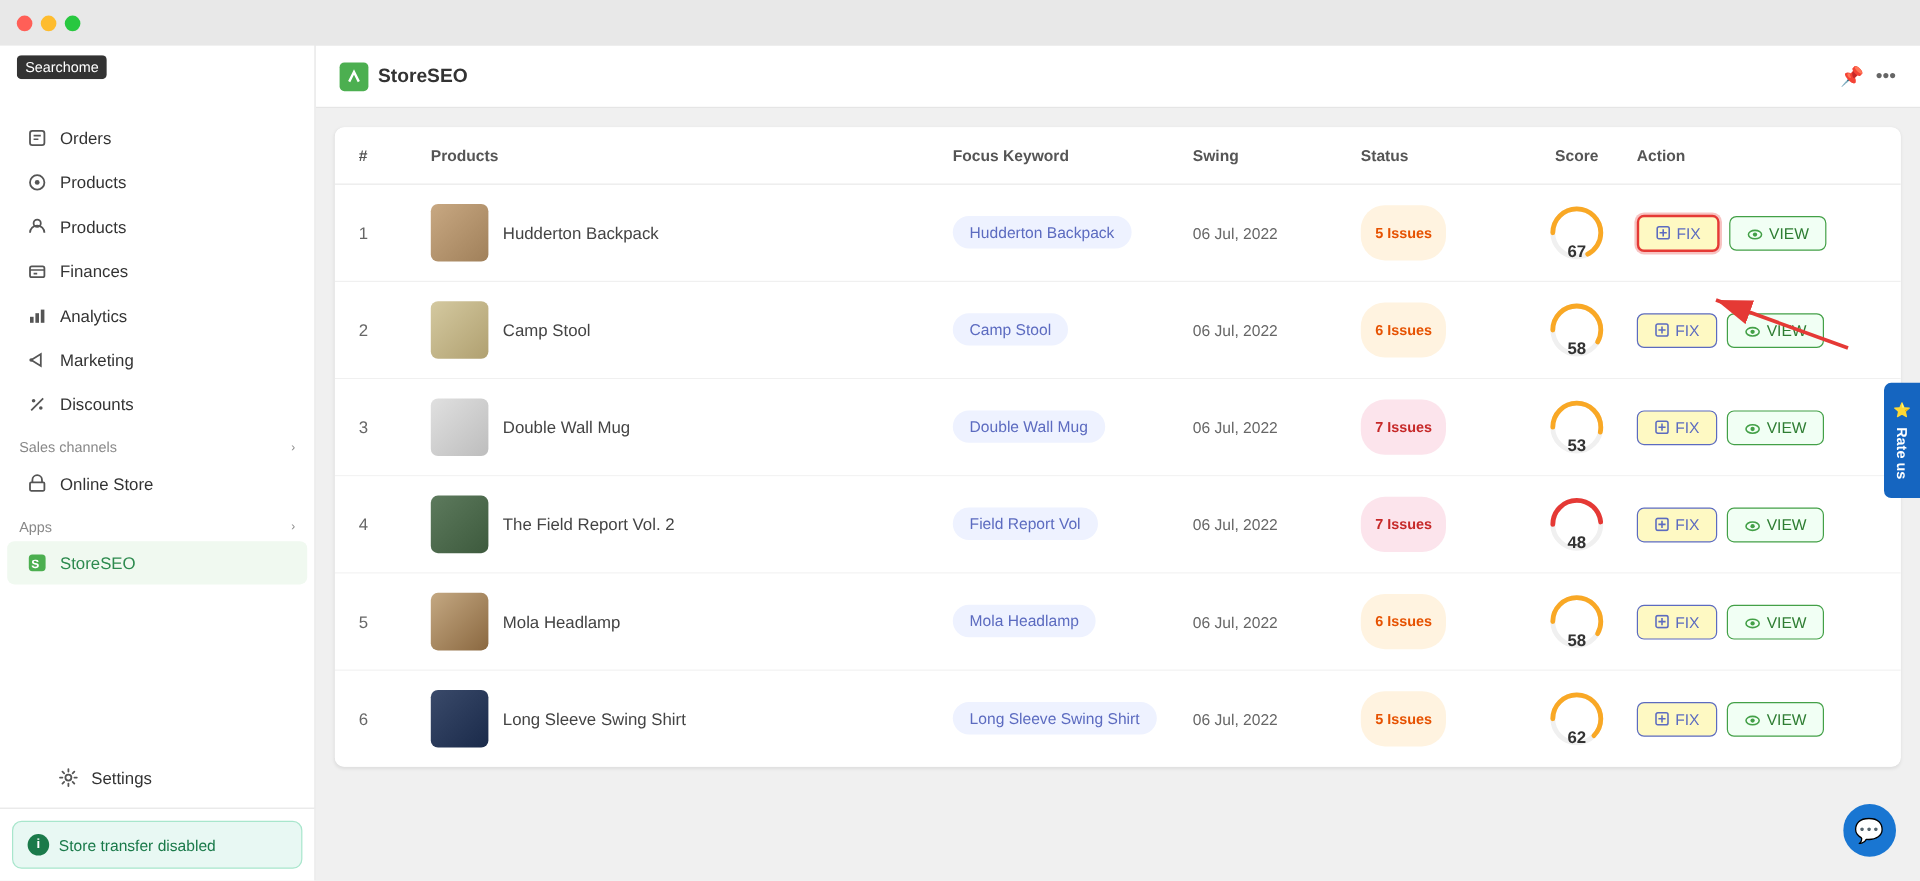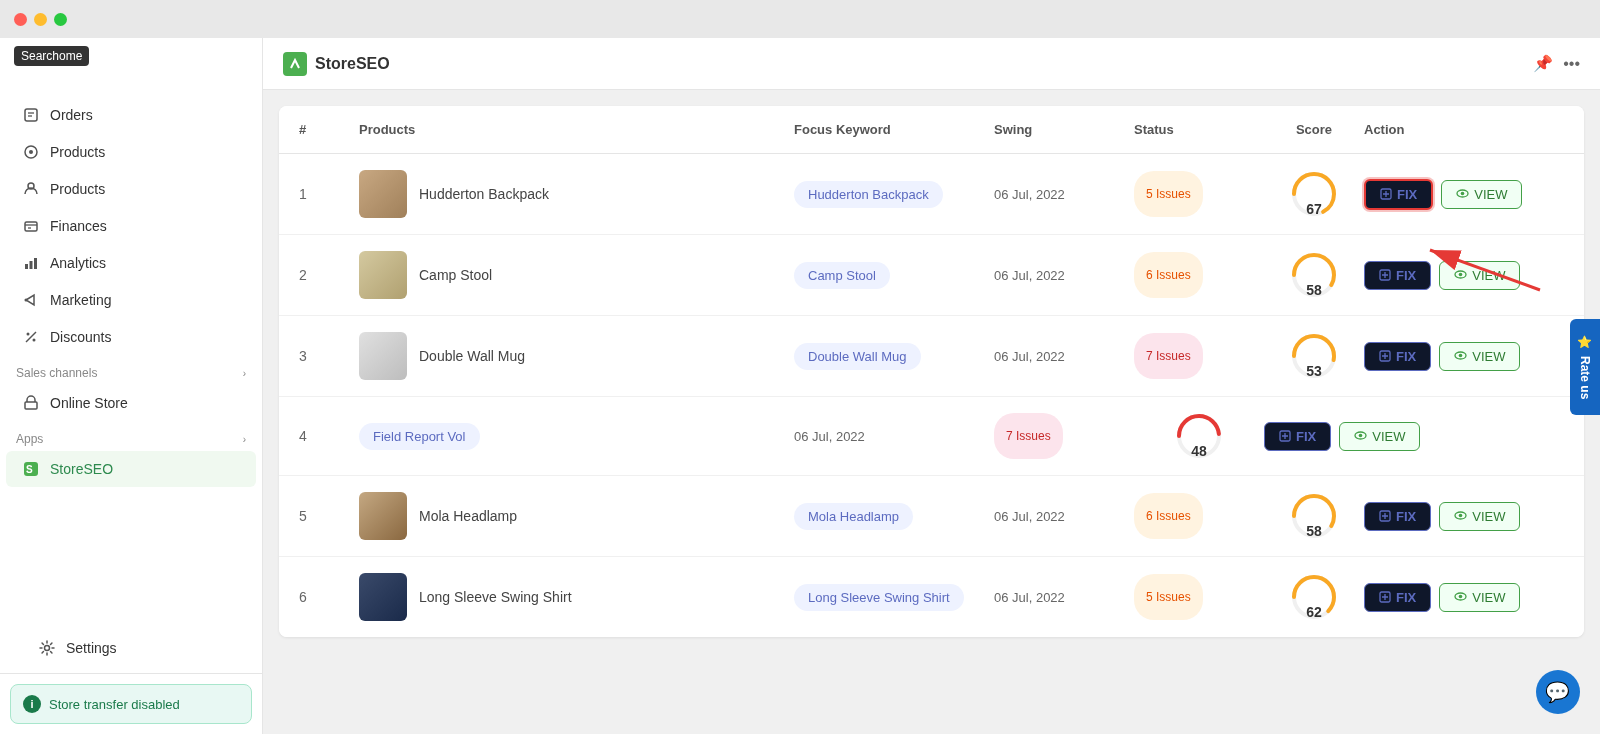--- a/index.html
+++ b/index.html
@@ -42,44 +42,44 @@
     .table-header-cell { font-size: 13px; font-weight: 600; color: #555; }
     .table-row { display: grid; grid-template-columns: 60px 1fr 200px 140px 130px 100px 200px; padding: 16px 20px; border-bottom: 1px solid #f0f0f0; align-items: center; background: #fff; }
     .table-row:last-child { border-bottom: none; }
 
     .row-num { font-size: 14px; color: #666; }
     .product-cell { display: flex; align-items: center; gap: 12px; }
     .product-img { width: 48px; height: 48px; border-radius: 6px; background: #f5f5f5; display: flex; align-items: center; justify-content: center; overflow: hidden; flex-shrink: 0; }
     .product-name { font-size: 14px; color: #444; font-weight: 500; }
     .keyword-badge { background: #eef2ff; border-radius: 20px; padding: 6px 14px; font-size: 13px; color: #5c6bc0; text-align: center; }
     .date-cell { font-size: 13px; color: #666; }
-    .status-badge { display: inline-block; padding: 16px 12px; border-radius: 20px; font-size: 12px; font-weight: 400; }
+    .status-badge { display: inline-block; padding: 16px 12px; border-radius: 20px; font-size: 12px; font-weight: 700; }
     .status-orange { background: #fff3e0; color: #e65100; }
     .status-red { background: #fce4ec; color: #c62828; }
 
     
     .score-cell { display: flex; align-items: center; justify-content: center; }
     .score-circle { width: 46px; height: 46px; position: relative; display: flex; align-items: flex-end; justify-content: center; }
     .score-circle svg { position: absolute; top: 0; left: 0; transform: rotate(-90deg); }
     .score-value { font-size: 14px; font-weight: 700; color: #333; position: relative; z-index: 1; }
 
     
     .action-cell { display: flex; gap: 8px; align-items: center; }
-    .btn-fix { display: flex; align-items: center; gap: 5px; padding: 6px 14px; border-radius: 6px; border: 1.5px solid #5c6bc0; background: #0f172a; color: #5c6bc0; font-size: 13px; cursor: pointer; font-weight: 700; }
+    .btn-fix { display: flex; align-items: center; gap: 5px; padding: 6px 14px; border-radius: 6px; border: 1.5px solid #5c6bc0; background: #fef9c3; color: #5c6bc0; font-size: 13px; cursor: pointer; font-weight: 400; }
     .btn-fix.highlight { border: 2px solid #e53935; box-shadow: 0 0 0 2px rgba(229,57,53,0.3); }
-    .btn-view { display: flex; align-items: flex-start; gap: 5px; padding: 6px 14px; border-radius: 6px; border: 1.5px solid #43a047; background: #f1fff4; color: #2e7d32; font-size: 13px; cursor: pointer; font-weight: 500; }
+    .btn-view { display: flex; align-items: flex-end; gap: 5px; padding: 6px 14px; border-radius: 6px; border: 1.5px solid #43a047; background: #f1fff4; color: #2e7d32; font-size: 13px; cursor: pointer; font-weight: 500; }
 
     
     .rate-us-btn { position: fixed; right: 0; top: 50%; transform: translateY(-50%); background: #1565c0; color: #fff; writing-mode: vertical-rl; text-orientation: mixed; padding: 16px 8px; font-size: 12px; font-weight: 600; cursor: pointer; border-radius: 6px 0 0 6px; display: flex; align-items: center; gap: 6px; z-index: 50; }
 
     
     .chat-btn { position: fixed; right: 20px; bottom: 20px; width: 44px; height: 44px; background: #1976d2; border-radius: 50%; display: flex; align-items: center; justify-content: center; cursor: pointer; z-index: 50; color: white; font-size: 20px; }
 
     
-    .sidebar-settings { padding: 6px 16px; text-align: right; }
+    .sidebar-settings { padding: 6px 26px; text-align: right; }
 
     
     .img-backpack { background: linear-gradient(135deg, #c8a882, #a0805a); }
     .img-stool { background: linear-gradient(135deg, #d4c9a0, #b0a070); }
     .img-mug { background: linear-gradient(135deg, #e0e0e0, #bdbdbd); }
     .img-book { background: linear-gradient(135deg, #5d7a5d, #3d5a3d); }
     .img-headlamp { background: linear-gradient(135deg, #c4a882, #8a6840); }
     .img-shirt { background: linear-gradient(135deg, #3a4a6a, #1a2a4a); }
   </style>
 </head>
@@ -375,20 +375,24 @@
         <svg width="13" height="13" viewBox="0 0 13 13" fill="none">
                 <ellipse cx="6.5" cy="6.5" rx="5.5" ry="3.5" stroke="#43a047" stroke-width="1.3"></ellipse>
                 <circle cx="6.5" cy="6.5" r="1.8" fill="#43a047"></circle>
               </svg>
         VIEW
       </button>
     </div>
   </div>
         <div class="table-row">
     <div class="row-num">4</div>
+    <div class="product-cell">
+      <div class="product-img img-book"></div>
+      <span class="product-name">The Field Report Vol. 2</span>
+    </div>
     <div>
       <span class="keyword-badge">Field Report Vol</span>
     </div>
     <div class="date-cell">06 Jul, 2022</div>
     <div>
       <span class="status-badge status-red">7 Issues</span>
     </div>
     <div class="score-cell">
       <div class="score-circle">
 

